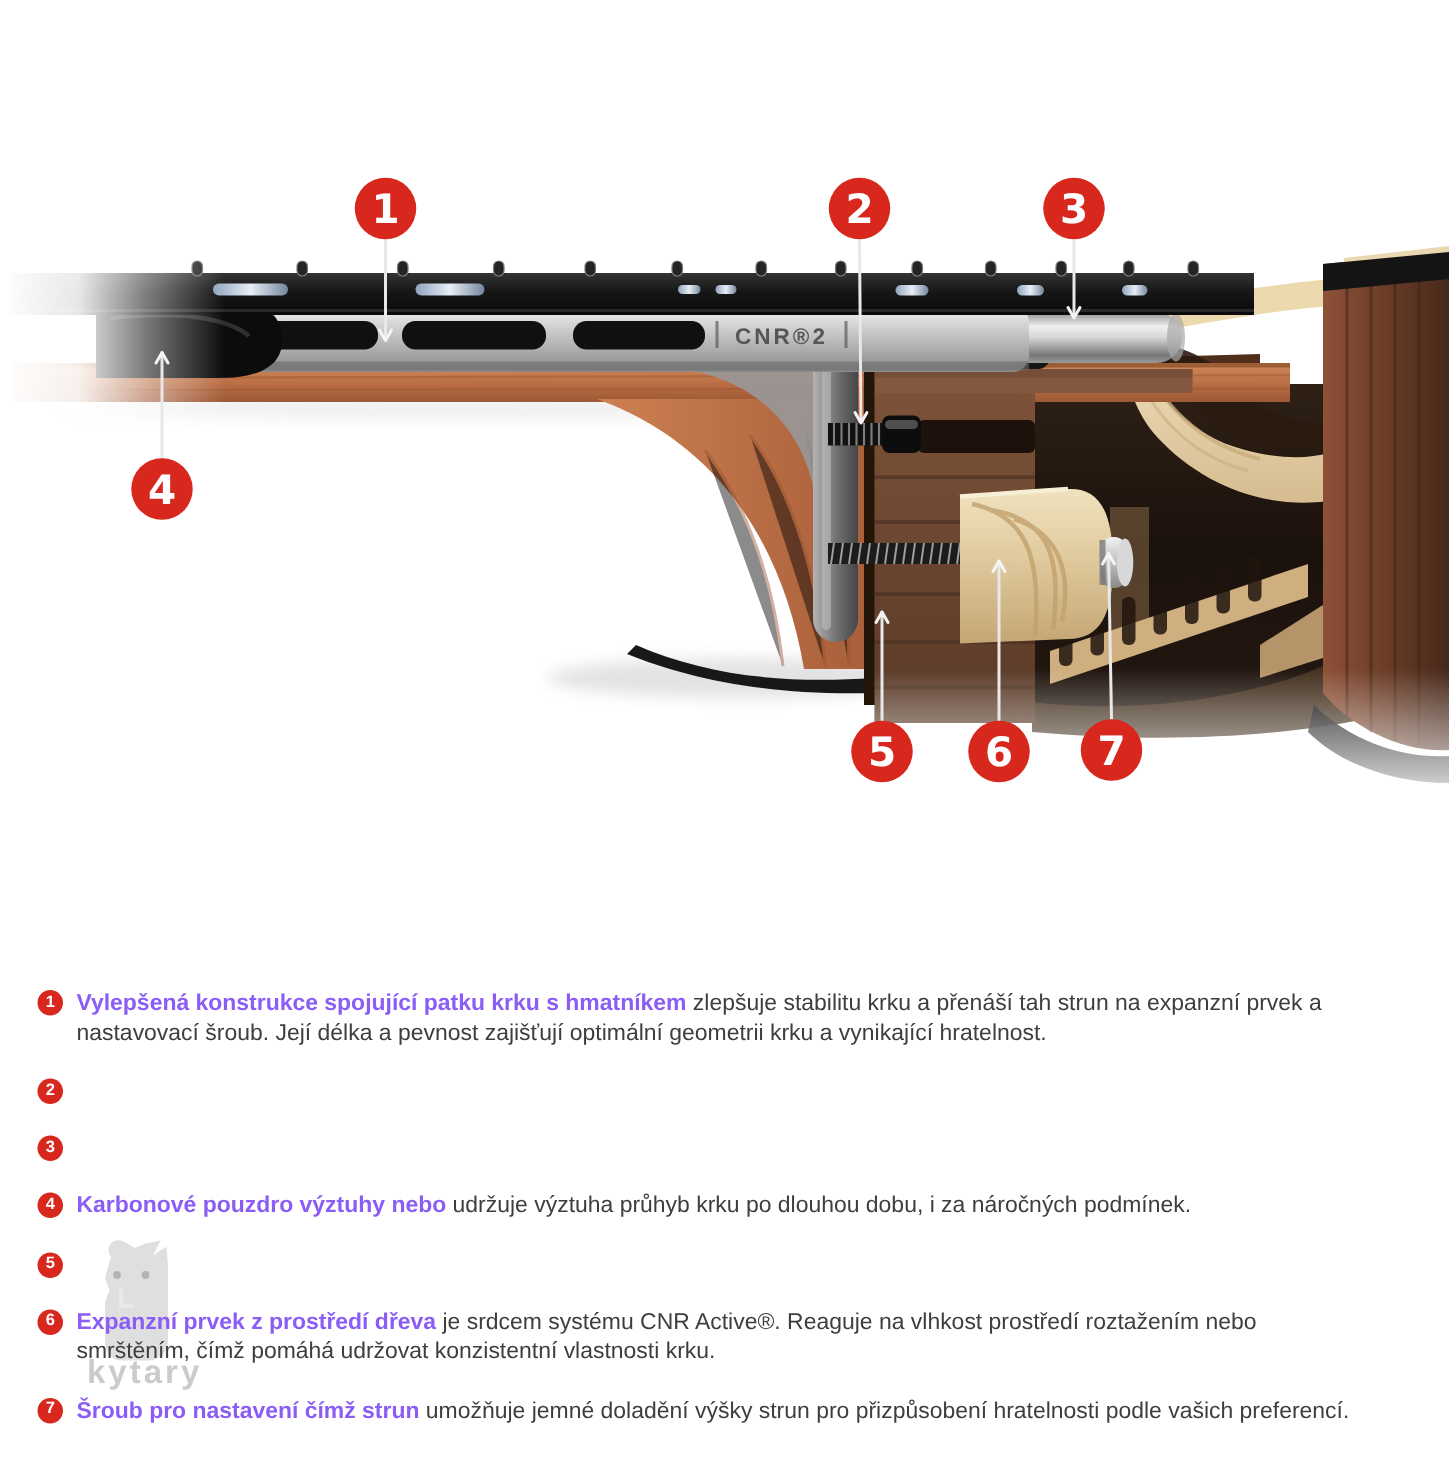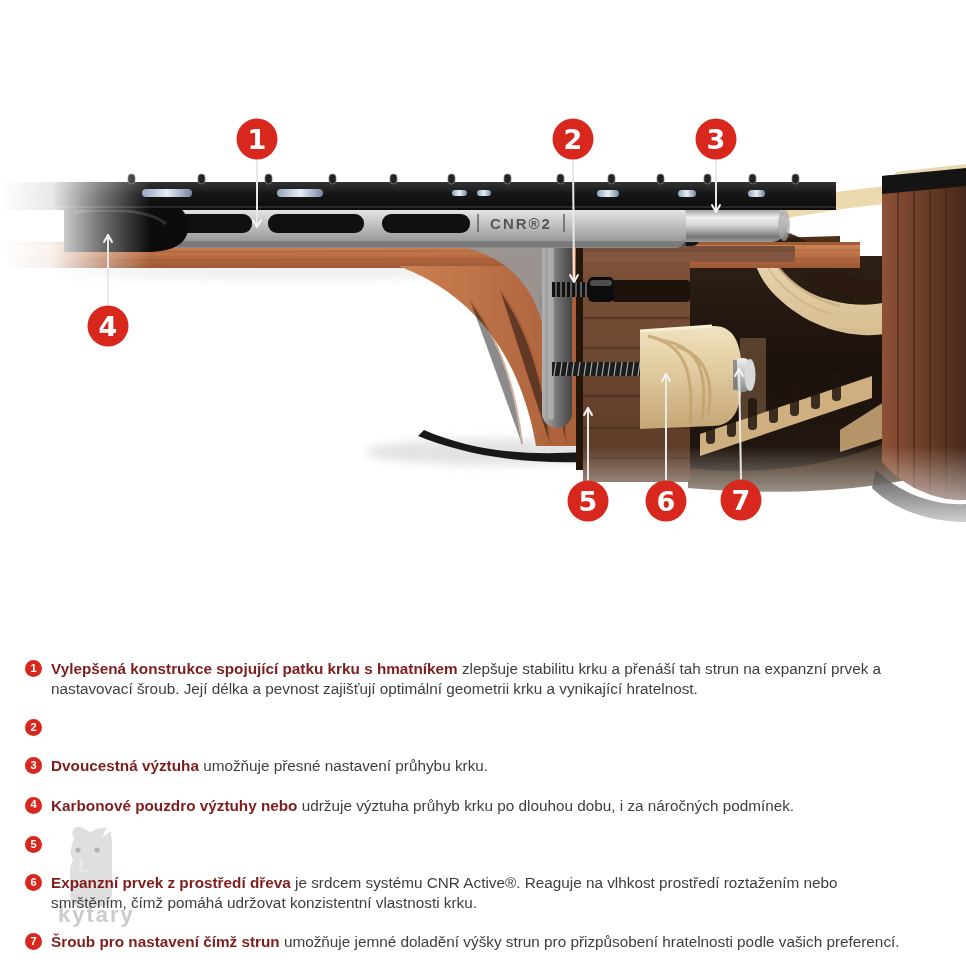--- a/index.html
+++ b/index.html
@@ -12,21 +12,21 @@
   .watermark{position:absolute;left:50px;top:816px;z-index:0;}
   .legend{
     position:absolute;left:0;top:659px;width:966px;z-index:1;
     padding:0 56px 0 25px;box-sizing:border-box;
   }
   .legend-item{
     display:flex;align-items:flex-start;gap:9px;
     margin-bottom:20px;color:#3e3e3e;font-size:15.3px;line-height:19.5px;
   }
   .legend-item p{margin:0;}
-  .legend-item b{color:#7f1d1d;}
+  .legend-item b{color:#8b5cf6;}
   .badge{
     flex:0 0 auto;width:17px;height:17px;border-radius:50%;
     background:#d8281e;color:#fff;font-size:11px;font-weight:bold;
     display:flex;align-items:center;justify-content:center;margin-top:1px;
   }
   .co-num{
     font-family:"DejaVu Sans", sans-serif;font-weight:bold;font-size:27px;
     fill:#ffffff;
   }
   .engrave{
@@ -385,21 +385,20 @@
     <span class="badge">1</span>
     <p><b>Vylepšená konstrukce spojující patku krku s hmatníkem</b> <span>zlepšuje stabilitu krku a přenáší tah strun na expanzní prvek a nastavovací šroub. Její délka a pevnost zajišťují optimální geometrii krku a vynikající hratelnost.</span></p>
   </div>
 
   <div class="legend-item">
     <span class="badge">2</span>
   </div>
 
   <div class="legend-item">
     <span class="badge">3</span>
-    <p><b>Dvoucestná výztuha</b> <span>umožňuje přesné nastavení průhybu krku.</span></p>
   </div>
 
   <div class="legend-item">
     <span class="badge">4</span>
     <p><b>Karbonové pouzdro výztuhy nebo</b> <span>udržuje výztuha průhyb krku po dlouhou dobu, i za náročných podmínek.</span></p>
   </div>
 
   <div class="legend-item">
     <span class="badge">5</span>
   </div>

